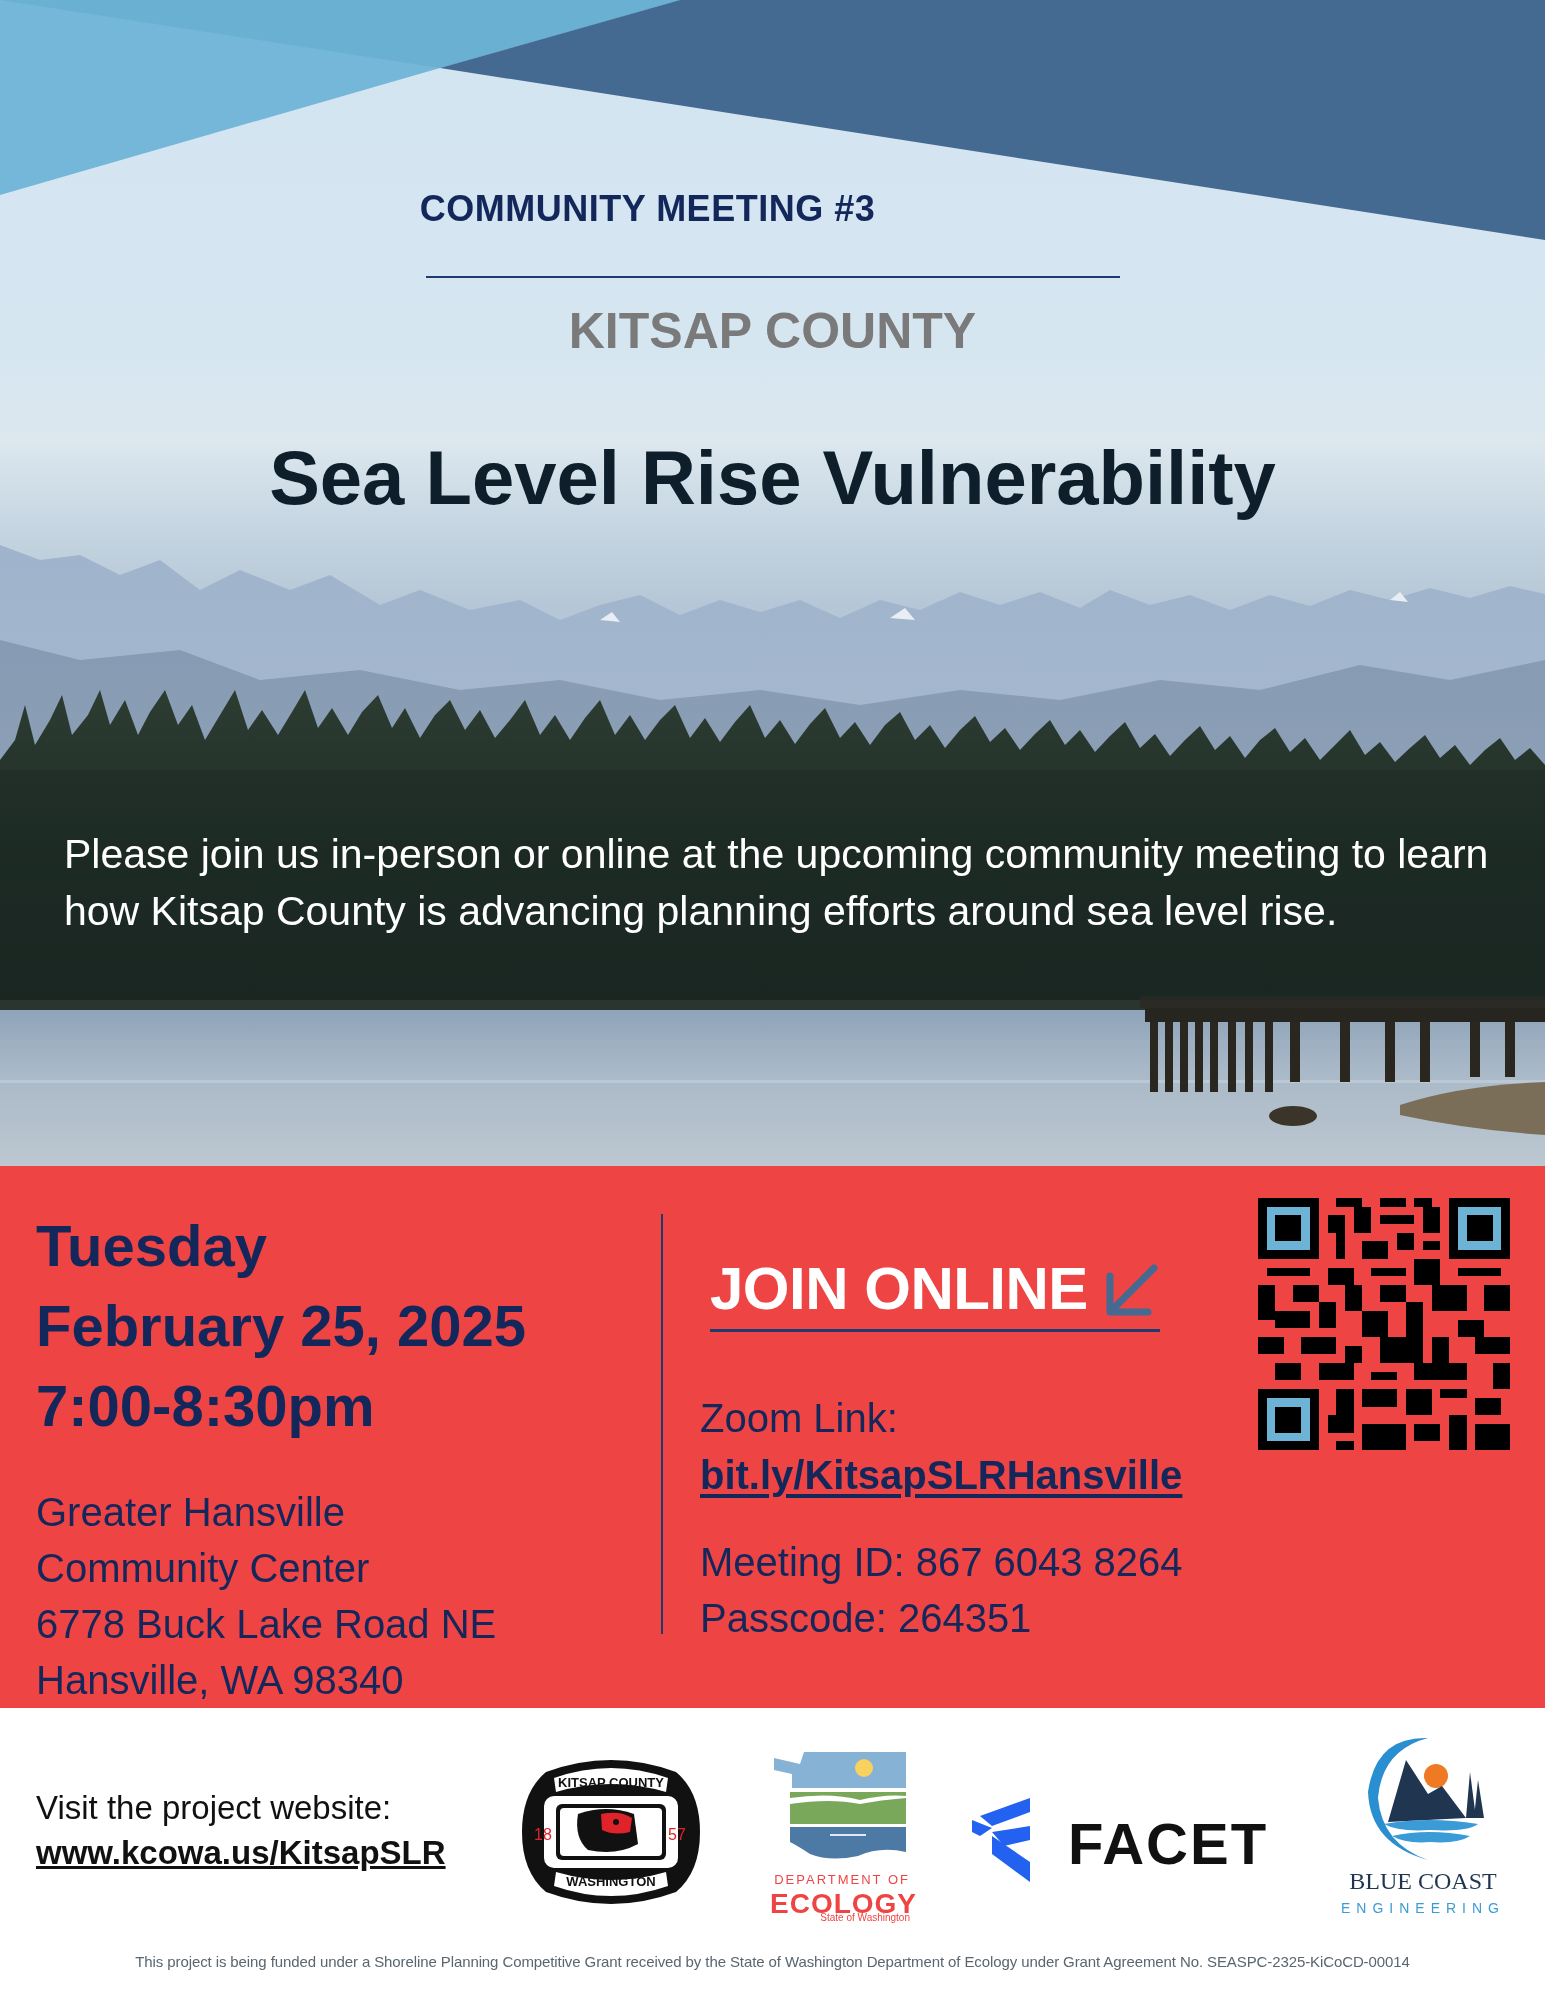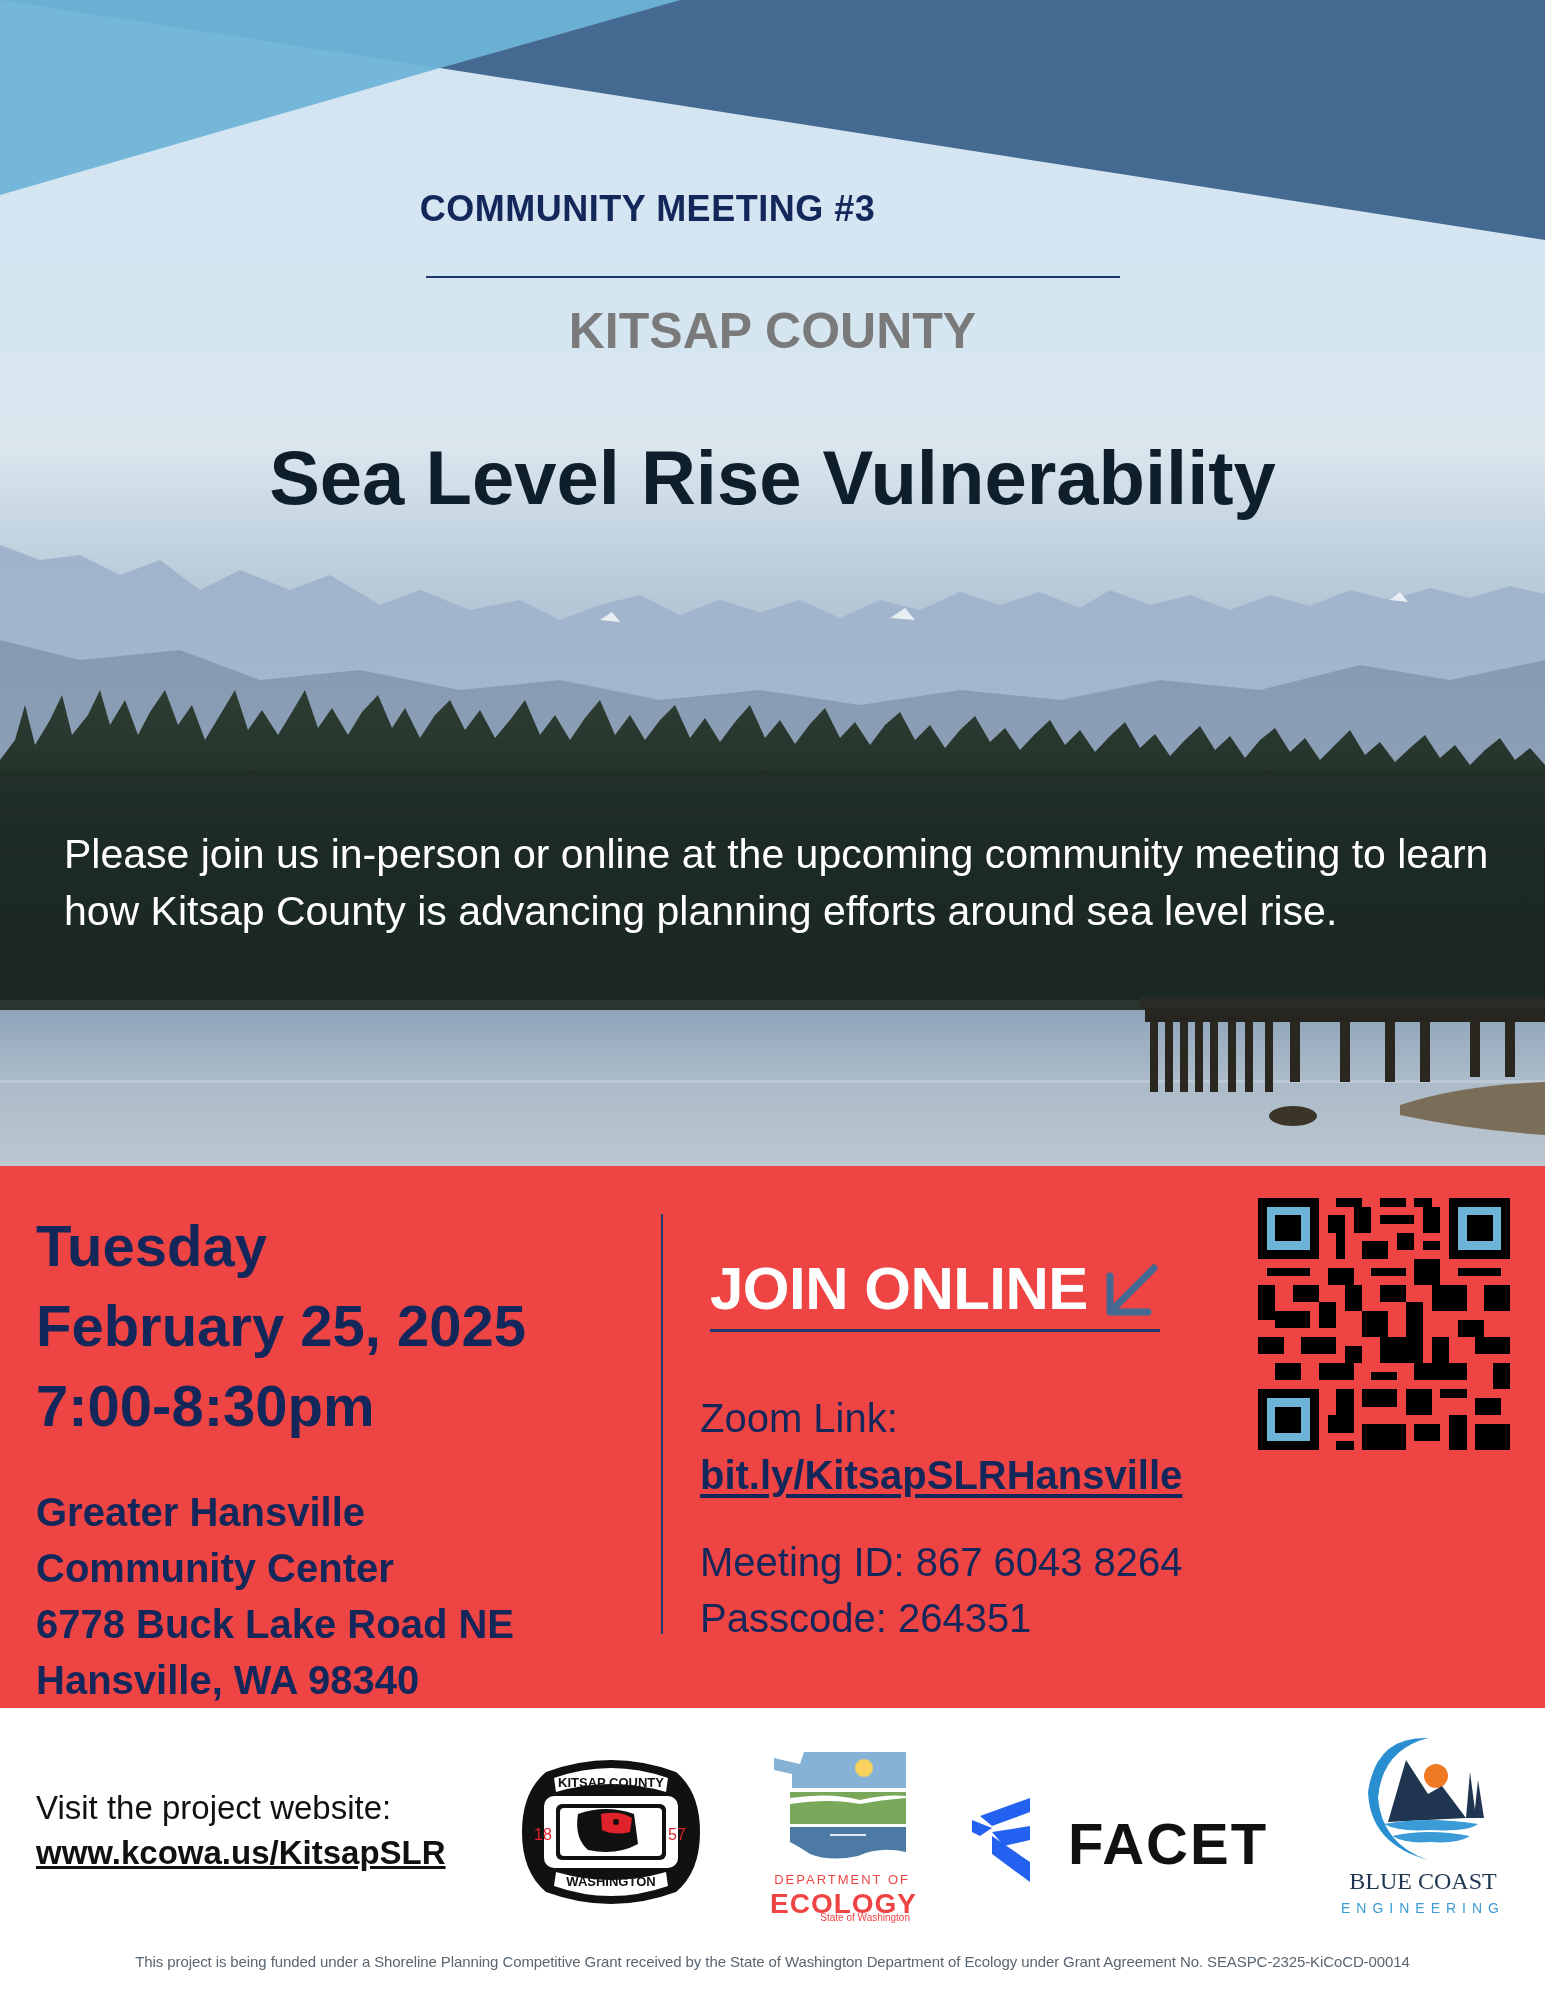--- a/index.html
+++ b/index.html
@@ -18,21 +18,21 @@
   .main-title { position: absolute; top: 384px; left: 0; width: 1545px; text-align: center;
                 font-weight: 700; font-size: 76px; line-height: 92px; color: #0e1f2b; margin-top: 48px; }
 
   .intro { position: absolute; left: 64px; top: 826px; width: 1440px;
            font-size: 41px; line-height: 57px; color: #ffffff; font-weight: 400; }
 
   
   .info { position: absolute; left: 0; top: 1166px; width: 1545px; height: 542px; background: #ef4444; }
   .when { position: absolute; left: 36px; top: 40px; }
   .when .day, .when .date, .when .time { font-weight: 700; font-size: 58px; line-height: 80px; color: #13275a; }
-  .when .address { margin-top: 38px; font-size: 40px; line-height: 56px; color: #13275a; font-weight: bold; }
+  .when .address { margin-top: 38px; font-size: 40px; line-height: 56px; color: #13275a; }
 
   .v-divider { position: absolute; left: 661px; top: 48px; width: 2px; height: 420px; background: #1e3a6e; }
 
   .online { position: absolute; left: 700px; top: 0; }
   .join { position: absolute; left: 10px; top: 88px; white-space: nowrap; display: flex; align-items: center; }
   .join-label { font-weight: 700; font-size: 60px; color: #ffffff; letter-spacing: -0.5px; }
   .join-arrow { margin-left: 14px; margin-top: 4px; }
   .join-rule { position: absolute; left: 10px; top: 163px; width: 450px; height: 3px; background: #1e3a6e; }
   .zoom-label { position: absolute; left: 0; top: 230px; font-size: 40px; color: #13275a; white-space: nowrap; }
   .zoom-link { position: absolute; left: 0; top: 287px; font-size: 40px; font-weight: 700; color: #13275a;

